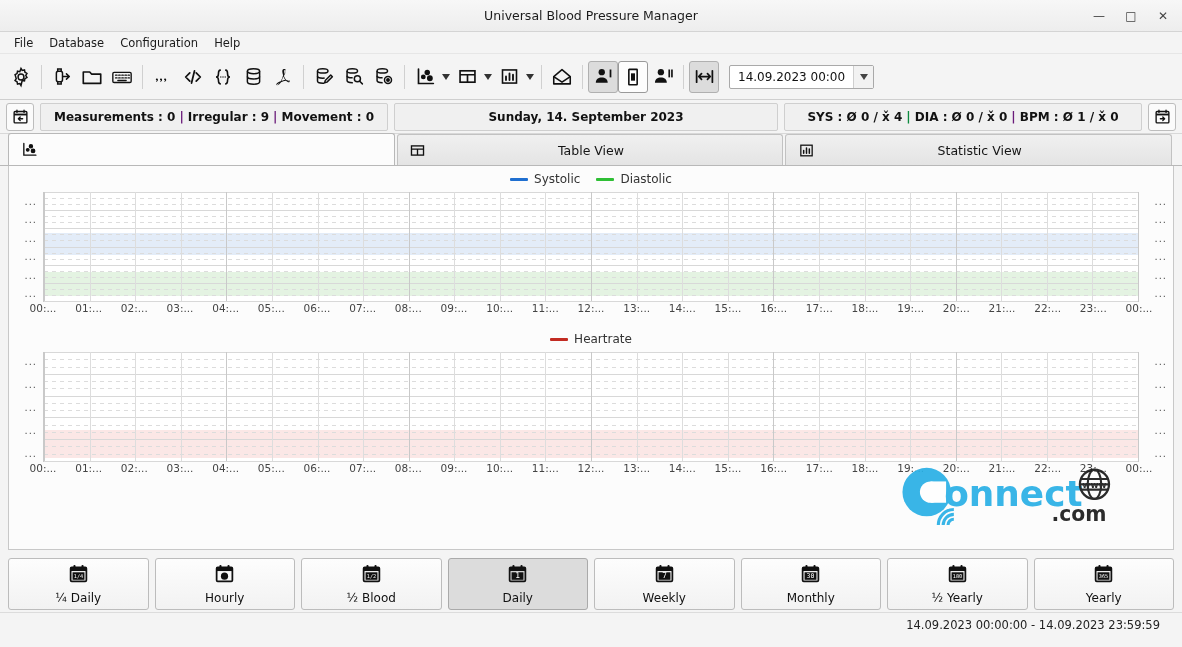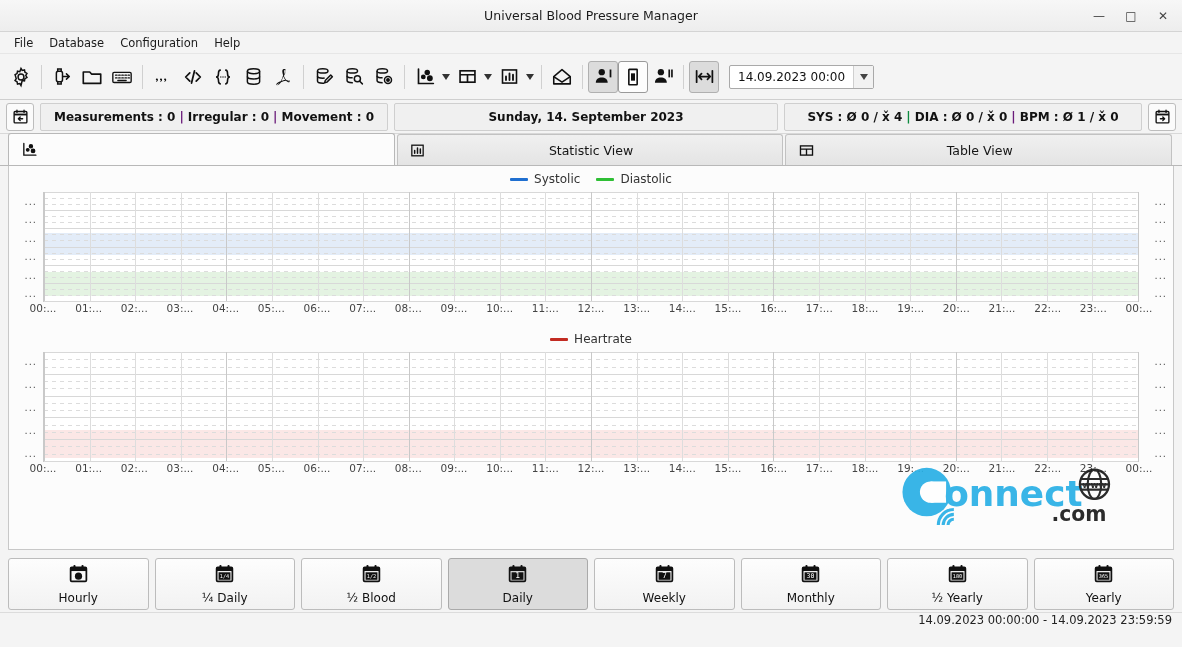--- a/index.html
+++ b/index.html
@@ -241,22 +241,22 @@
     gap: 3px;
   }
   .rbtn.selected { background: #dcdcdc; border-color: #aaaaaa; }
   .rbtn-label { font-size: 12px; color: #111; }
 
   
   .statusbar {
     height: 20px;
     background: #f4f4f4;
     border-top: 1px solid #dcdcdc;
-    display: flex; align-items: flex-start; justify-content: flex-end;
-    padding-right: 10px;
+    display: flex; align-items: flex-end; justify-content: flex-end;
+    padding-right: 22px;
     font-size: 11.5px; color: #222;
   }
 </style>
 </head>
 <body>
 
 <div class="titlebar">
   <div class="titlebar-title">Universal Blood Pressure Manager</div>
   <div class="win-controls">
     <div class="win-btn">—</div>
@@ -482,21 +482,21 @@
       <rect x="3" y="5" width="18" height="16" rx="1.4"></rect>
       <path d="M3 9.2h18" stroke-width="2.6"></path>
       <path d="M7 3.2v3M17 3.2v3" stroke-linecap="round"></path>
       <path d="M15 15.2H9.4M11.6 12.6L9 15.2l2.6 2.6" stroke-linecap="round" stroke-linejoin="round"></path>
     </svg>
   </div>
 
   <div class="info-panel panel-counts">
     <span>Measurements : 0</span>
     <span class="sep-pipe">|</span>
-    <span>Irregular : 0</span>
+    <span>Irregular : 9</span>
     <span class="sep-pipe">|</span>
     <span>Movement : 0</span>
   </div>
 
   <div class="info-panel panel-date">Sunday, 14. September 2023</div>
 
   <div class="info-panel panel-stats">
     <span>SYS : Ø 0 / x̌ 4</span>
     <span class="sep-pipe green">|</span>
     <span>DIA : Ø 0 / x̌ 0</span>
@@ -521,36 +521,36 @@
         <path d="M4 3.5v16.5h17" stroke-linecap="round"></path>
         <circle cx="9.5" cy="12.5" r="1.8" fill="#111"></circle>
         <circle cx="14" cy="7.5" r="2.2" fill="#111"></circle>
         <circle cx="17" cy="14" r="2.4" fill="#111"></circle>
       </svg>
     </div>
   </div>
 
   <div class="tab">
     <div class="tab-icon">
+      <svg width="17" height="17" viewBox="0 0 24 24" fill="none" stroke="#111" stroke-width="1.9">
+        <rect x="3.5" y="5.5" width="17" height="13"></rect>
+        <path d="M3.5 10h17M12 10v8.5"></path>
+      </svg>
+    </div>
+    <div class="tab-label">Table View</div>
+  </div>
+
+  <div class="tab">
+    <div class="tab-icon">
       <svg width="17" height="17" viewBox="0 0 24 24" fill="none" stroke="#111" stroke-width="1.8">
         <rect x="4" y="4.5" width="16" height="15"></rect>
         <path d="M8 16v-4M12 16V8.5M16 16v-6" stroke-width="2.1" stroke-linecap="round"></path>
       </svg>
     </div>
     <div class="tab-label">Statistic View</div>
-  </div>
-
-  <div class="tab">
-    <div class="tab-icon">
-      <svg width="17" height="17" viewBox="0 0 24 24" fill="none" stroke="#111" stroke-width="1.9">
-        <rect x="3.5" y="5.5" width="17" height="13"></rect>
-        <path d="M3.5 10h17M12 10v8.5"></path>
-      </svg>
-    </div>
-    <div class="tab-label">Table View</div>
   </div>
 </div>
 
 <div class="content">
 
   <div class="chart-block">
     <div class="legend">
       <div class="legend-item">
         <span class="legend-swatch" style="background:#1f6fd0"></span>
         <span class="legend-text">Systolic</span>
@@ -775,34 +775,34 @@
   </div>
 </div>
 
 <div class="rangebar" id="rangebar">
     <div class="rbtn">
       <div><svg width="21" height="21" viewBox="0 0 24 24">
           <rect x="3" y="5" width="18" height="16" rx="1.3" fill="none" stroke="#111" stroke-width="2"></rect>
           <rect x="3" y="5" width="18" height="4.2" fill="#111"></rect>
           <rect x="6.2" y="2.4" width="2.4" height="4" rx="1" fill="#111"></rect>
           <rect x="15.4" y="2.4" width="2.4" height="4" rx="1" fill="#111"></rect>
-          <circle cx="12" cy="15" r="4.1" fill="#111"></circle>
+          <rect x="5.2" y="10.6" width="13.6" height="8.6" fill="#111"></rect>
+          <text x="12" y="17.4" text-anchor="middle" font-family="'DejaVu Sans Mono',monospace" font-size="6" fill="#fff">1/4</text>
         </svg></div>
-      <div class="rbtn-label">Hourly</div>
+      <div class="rbtn-label">¼ Daily</div>
     </div>
     <div class="rbtn">
       <div><svg width="21" height="21" viewBox="0 0 24 24">
           <rect x="3" y="5" width="18" height="16" rx="1.3" fill="none" stroke="#111" stroke-width="2"></rect>
           <rect x="3" y="5" width="18" height="4.2" fill="#111"></rect>
           <rect x="6.2" y="2.4" width="2.4" height="4" rx="1" fill="#111"></rect>
           <rect x="15.4" y="2.4" width="2.4" height="4" rx="1" fill="#111"></rect>
-          <rect x="5.2" y="10.6" width="13.6" height="8.6" fill="#111"></rect>
-          <text x="12" y="17.4" text-anchor="middle" font-family="'DejaVu Sans Mono',monospace" font-size="6" fill="#fff">1/4</text>
+          <circle cx="12" cy="15" r="4.1" fill="#111"></circle>
         </svg></div>
-      <div class="rbtn-label">¼ Daily</div>
+      <div class="rbtn-label">Hourly</div>
     </div>
     <div class="rbtn">
       <div><svg width="21" height="21" viewBox="0 0 24 24">
           <rect x="3" y="5" width="18" height="16" rx="1.3" fill="none" stroke="#111" stroke-width="2"></rect>
           <rect x="3" y="5" width="18" height="4.2" fill="#111"></rect>
           <rect x="6.2" y="2.4" width="2.4" height="4" rx="1" fill="#111"></rect>
           <rect x="15.4" y="2.4" width="2.4" height="4" rx="1" fill="#111"></rect>
           <rect x="5.2" y="10.6" width="13.6" height="8.6" fill="#111"></rect>
           <text x="12" y="17.4" text-anchor="middle" font-family="'DejaVu Sans Mono',monospace" font-size="6" fill="#fff">1/2</text>
         </svg></div>

